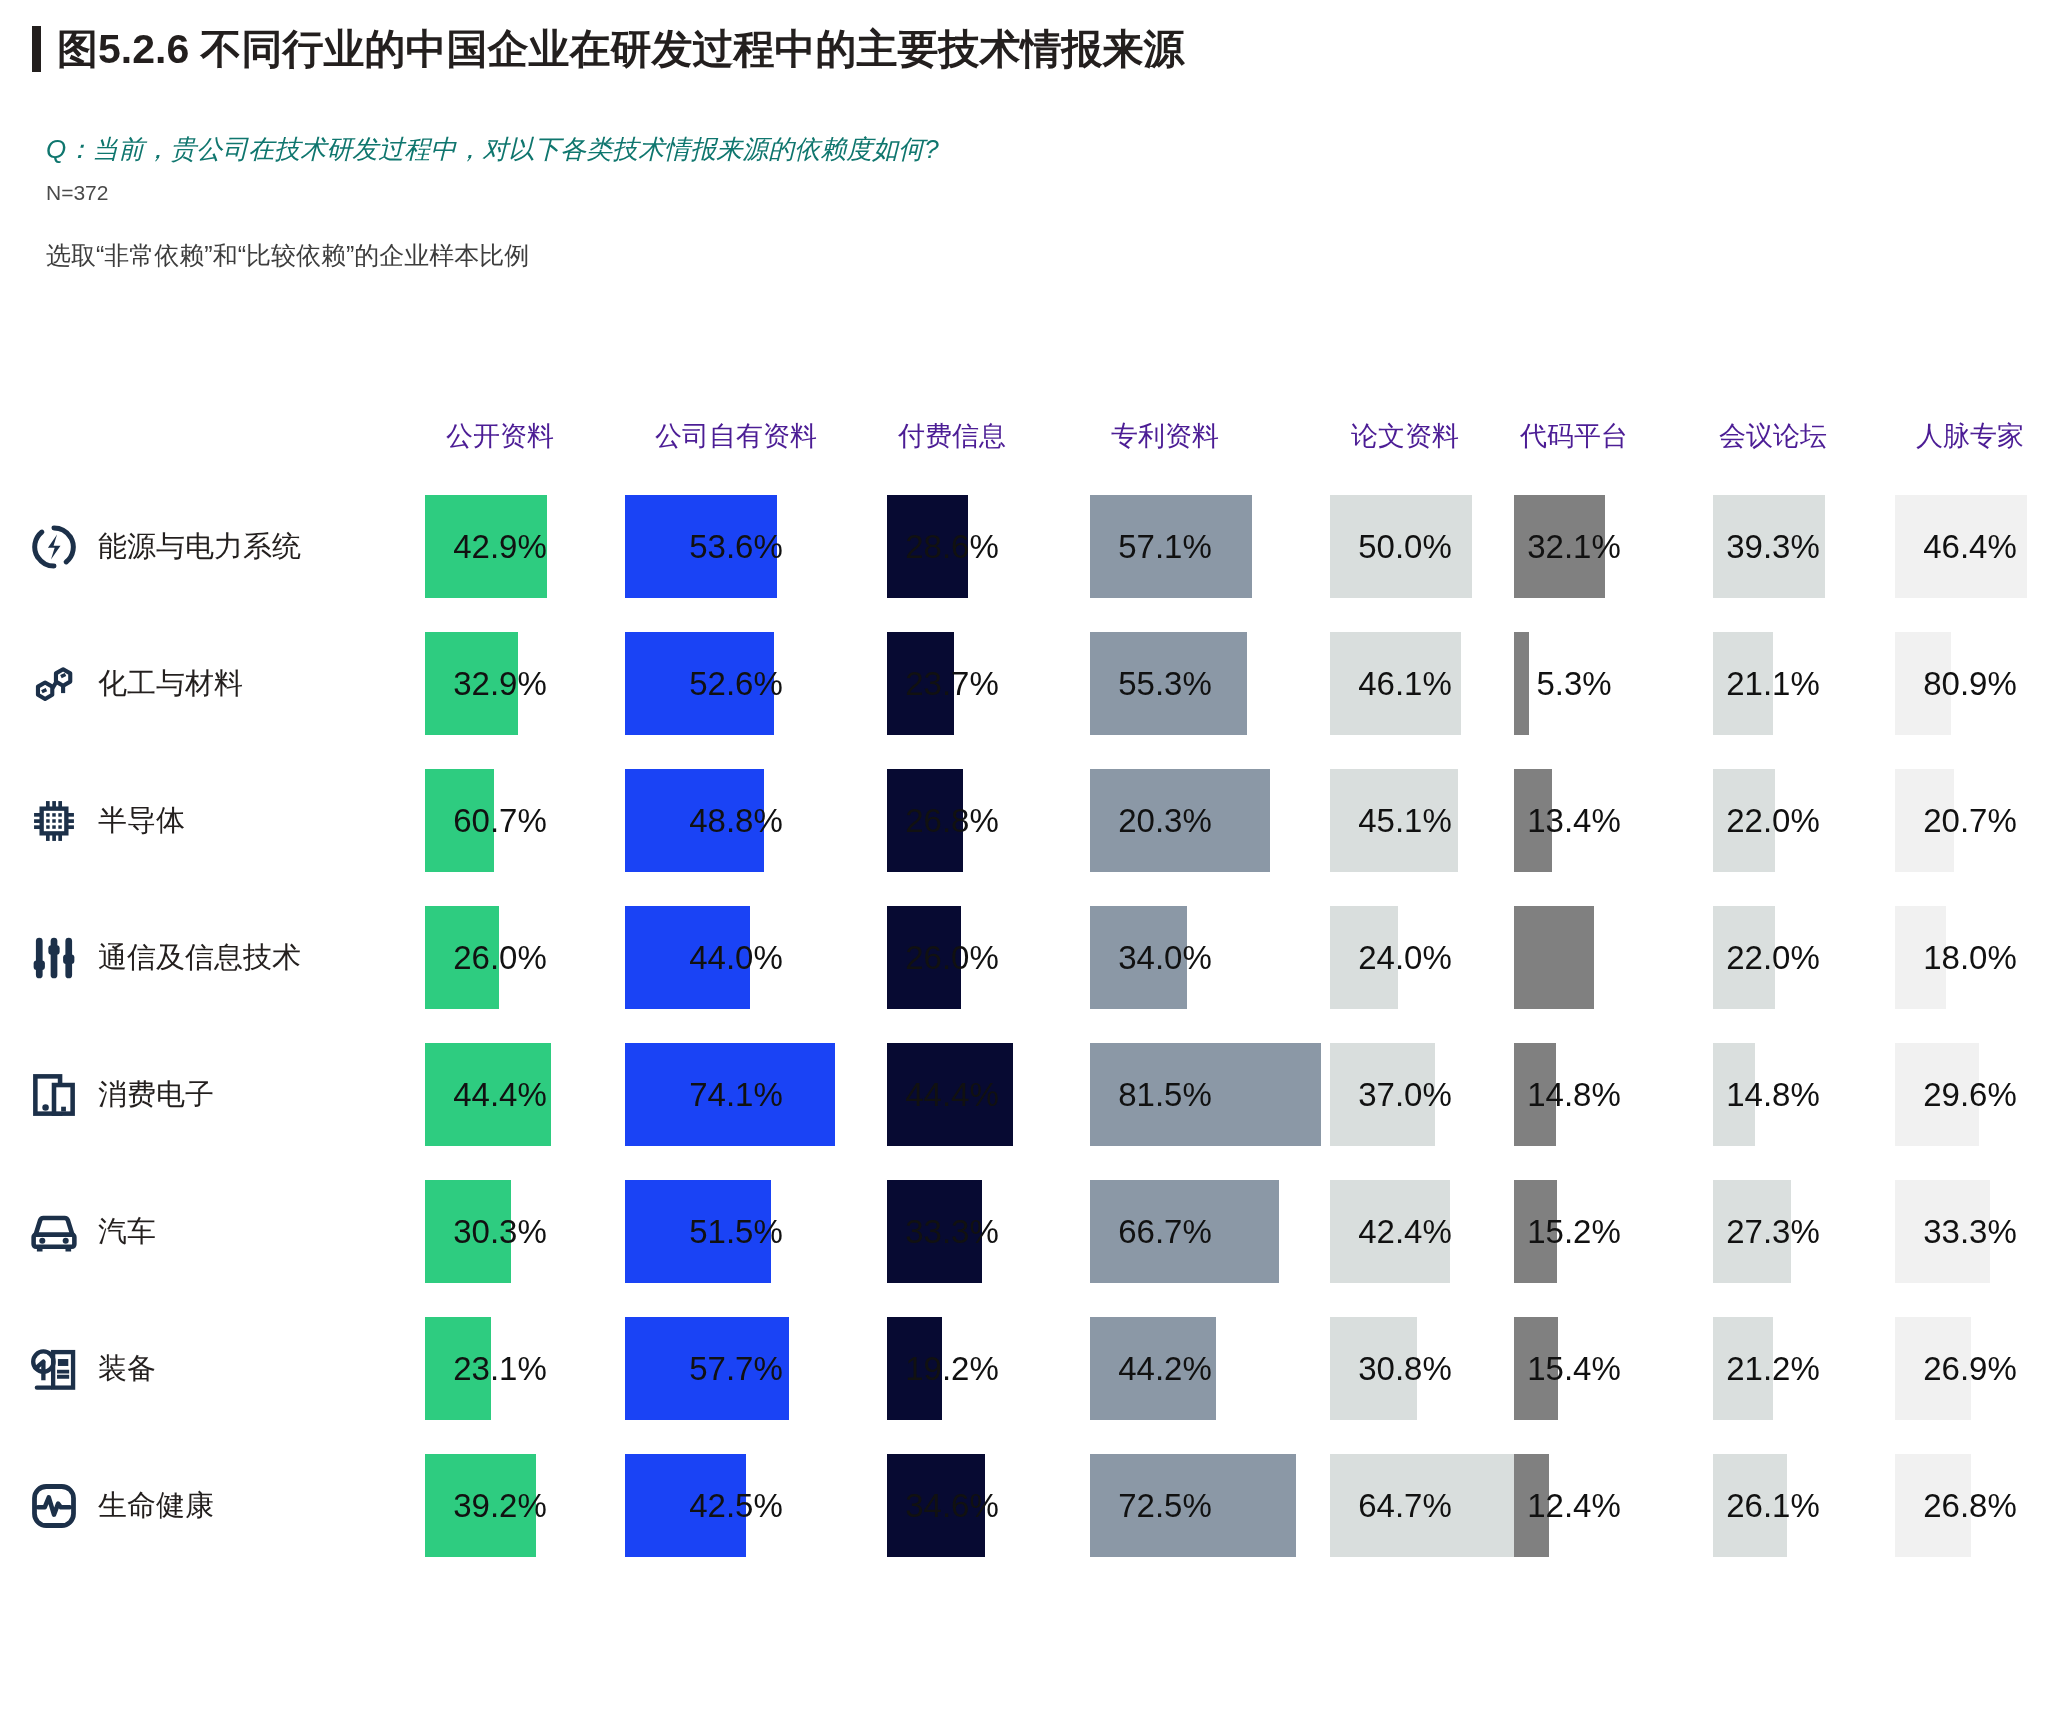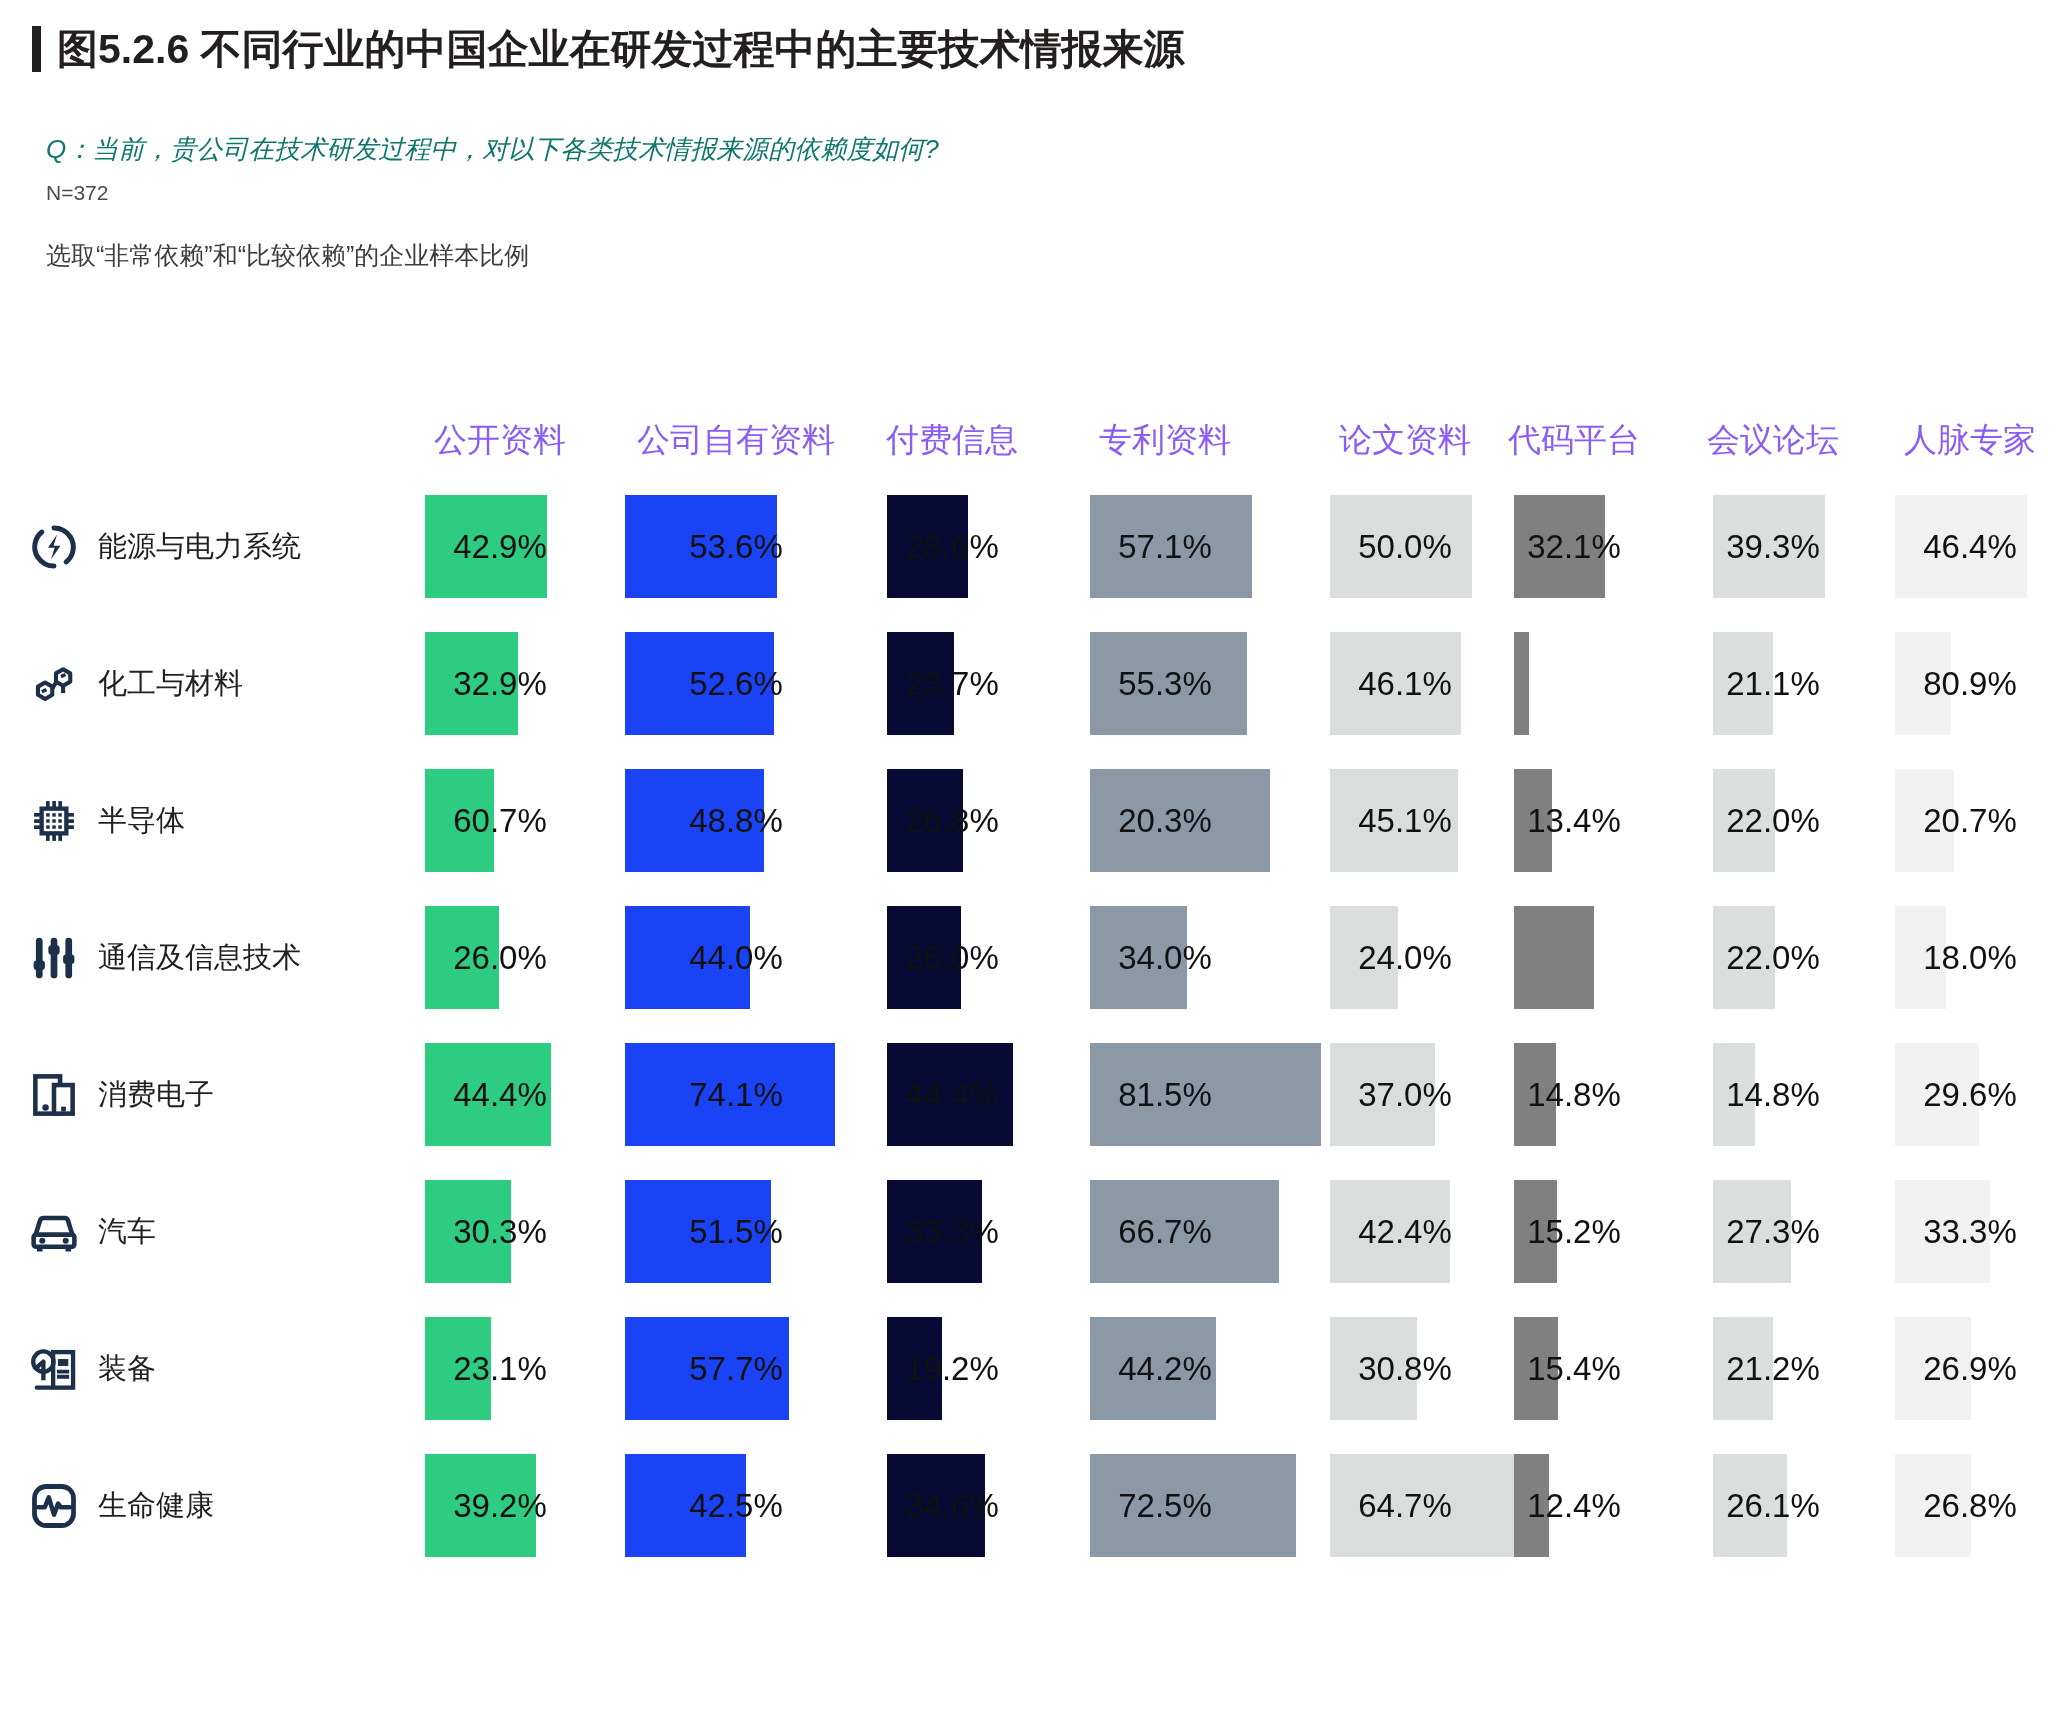--- a/index.html
+++ b/index.html
@@ -16,21 +16,21 @@
   .title-row{display:flex; align-items:center; margin:26px 0 0 28px;}
   .title-bar{width:9px; height:46px; background:#231f1e; margin-right:16px; flex:0 0 auto;}
   .title-text{font-size:41px; font-weight:bold; color:#231f1e; letter-spacing:0px; line-height:46px; white-space:nowrap;}
   .question{margin:60px 0 0 42px; font-size:26px; font-style:italic; color:#0f766e; white-space:nowrap;}
   .nval{margin:14px 0 0 42px; font-size:21px; color:#4a4a4a;}
   .note{margin:34px 0 0 42px; font-size:25px; color:#3d3d3d; white-space:nowrap;}
 
   
   #chart{position:absolute; left:0; top:418px; width:2071px;}
   .col-head-row{position:relative; height:60px;}
-  .col-head{position:absolute; top:0; font-size:33px; color:#8b5cf6; white-space:nowrap; text-align:center;}
+  .col-head{position:absolute; top:0; font-size:27px; color:#4c1d95; white-space:nowrap; text-align:center;}
 
   .row{position:relative; height:137px;}
   .row-label{position:absolute; left:28px; top:0; height:137px; display:flex; align-items:center; gap:18px;}
   .row-icon{width:52px; height:52px; flex:0 0 auto; display:block;}
   .row-name{font-size:29px; color:#231f1e; white-space:nowrap;}
   .bar{position:absolute; top:17px; height:103px;}
   .val{position:absolute; top:0; height:137px; display:flex; align-items:center; justify-content:center;
        font-size:33px; color:#111111; white-space:nowrap; pointer-events:none;}
 </style>
 </head>
@@ -93,20 +93,21 @@
         <div class="val" style="left: 410px; width: 180px;">32.9%</div>
         <div class="bar" style="left: 625px; width: 149.384px; height: 103px; background: rgb(26, 67, 245);"></div>
         <div class="val" style="left: 646px; width: 180px;">52.6%</div>
         <div class="bar" style="left: 887px; width: 67.308px; height: 103px; background: rgb(7, 10, 50);"></div>
         <div class="val" style="left: 862px; width: 180px;">23.7%</div>
         <div class="bar" style="left: 1090px; width: 157.052px; height: 103px; background: rgb(139, 152, 166);"></div>
         <div class="val" style="left: 1075px; width: 180px;">55.3%</div>
         <div class="bar" style="left: 1330px; width: 130.924px; height: 103px; background: rgb(217, 222, 221);"></div>
         <div class="val" style="left: 1315px; width: 180px;">46.1%</div>
         <div class="bar" style="left: 1514px; width: 15.052px; height: 103px; background: rgb(128, 128, 128);"></div>
+        <div class="val" style="left: 1484px; width: 180px;">5.3%</div>
         <div class="bar" style="left: 1713px; width: 59.924px; height: 103px; background: rgb(218, 223, 222);"></div>
         <div class="val" style="left: 1683px; width: 180px;">21.1%</div>
         <div class="bar" style="left: 1895px; width: 55.948px; height: 103px; background: rgb(241, 241, 241);"></div>
         <div class="val" style="left: 1880px; width: 180px;">80.9%</div>
       </div>
       <div class="row">
         <div class="row-label">
           <svg class="row-icon" viewBox="0 0 24 24" style="color: rgb(28, 48, 73);">
             <use xlink:href="#ic-semiconductor-chip-icon"></use>
           </svg>

